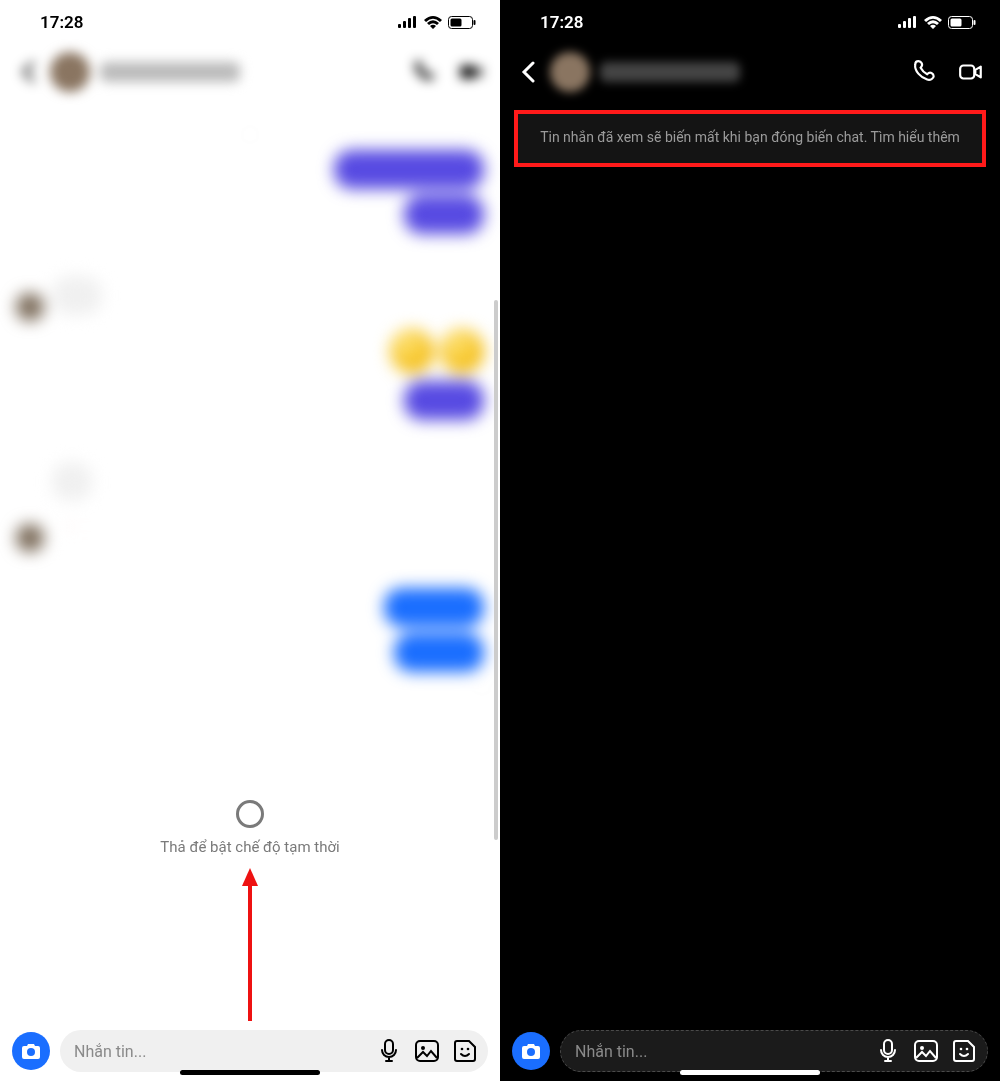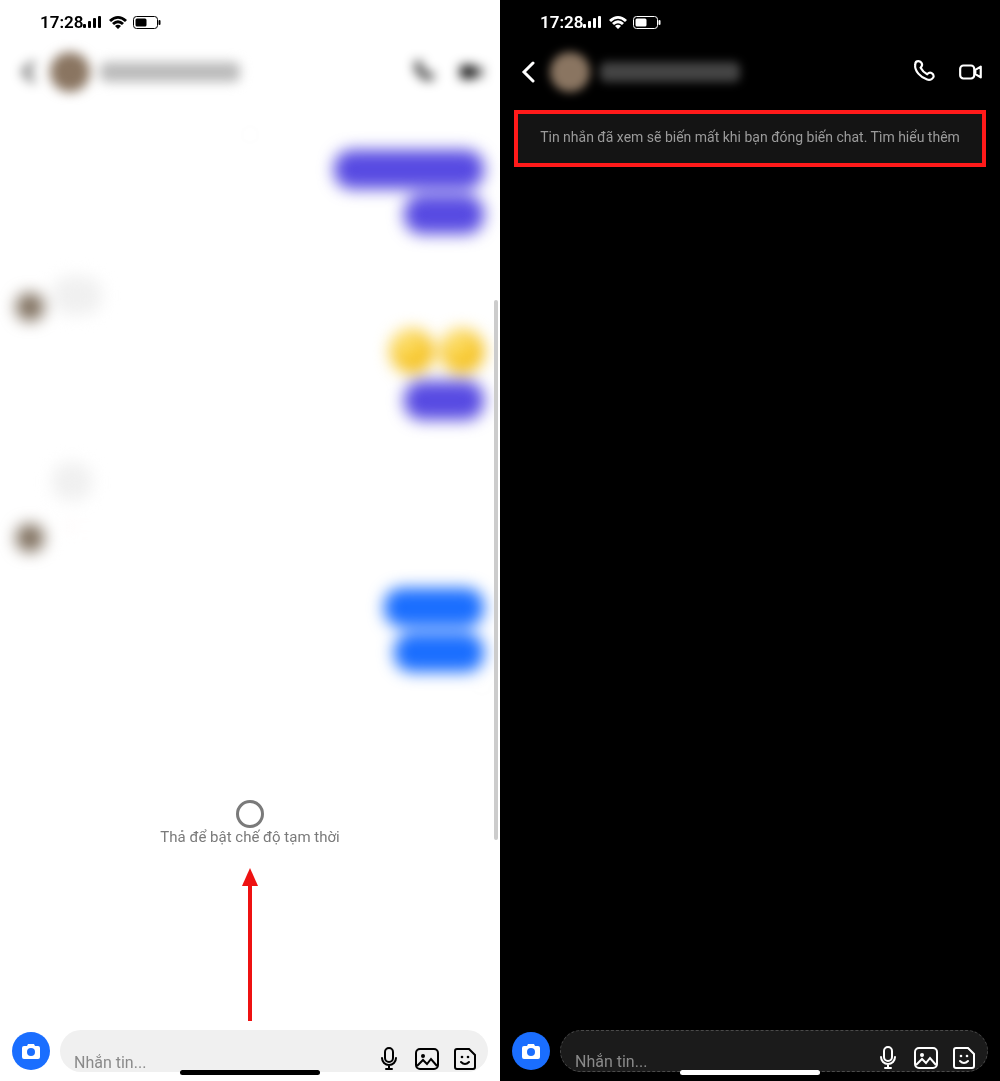--- a/index.html
+++ b/index.html
@@ -18,21 +18,21 @@
     display: flex;
     flex-direction: column;
   }
   .screen-left { background: #fff; }
   .screen-right { background: #000; }
 
   
   .status-bar {
     height: 44px;
     display: flex;
-    justify-content: flex-start;
+    justify-content: space-between;
     align-items: center;
     padding: 0 24px 0 40px;
     font-weight: 600;
     font-size: 17px;
   }
   .screen-left .status-bar { color: #000; }
   .screen-right .status-bar { color: #fff; }
   .status-icons { display: flex; align-items: center; gap: 6px; }
 
   
@@ -88,20 +88,21 @@
   .emoji { width:44px; height:44px; border-radius:50%; background: radial-gradient(circle at 40% 35%, #ffe680 0%, #f2b600 70%, #c98a00 100%); }
 
   
   .vanish-prompt {
     position: absolute;
     left: 0; right: 0;
     top: 700px;
     display: flex;
     flex-direction: column;
     align-items: center;
+    gap: 10px;
     color: #7a7a7a;
     font-size: 15px;
   }
   .ring {
     width: 28px; height: 28px; border: 3px solid #7a7a7a; border-radius: 50%;
   }
   .arrow-annot {
     position: absolute;
     left: 50%; transform: translateX(-50%);
     top: 768px;
@@ -134,21 +135,21 @@
   .cam-btn {
     width: 38px; height: 38px; border-radius: 50%;
     background: #1a6eff; display:flex; align-items:center; justify-content:center;
     flex-shrink:0;
   }
   .input-pill {
     flex: 1;
     height: 42px;
     border-radius: 21px;
     display: flex;
-    align-items: flex-end;
+    align-items: center;
     padding: 0 10px 0 14px;
     gap: 12px;
   }
   .screen-left .input-pill { background: #f0f0f0; }
   .screen-right .input-pill { background: #1b1b1b; border: 1px dashed #4a4a4a; }
   .input-text { flex:1; color:#8a8a8a; font-size:16px; }
   .pill-icon { width:26px; height:26px; display:flex; align-items:center; justify-content:center; }
 
   .home-indicator {
     position:absolute; bottom:6px; left:50%; transform:translateX(-50%);

